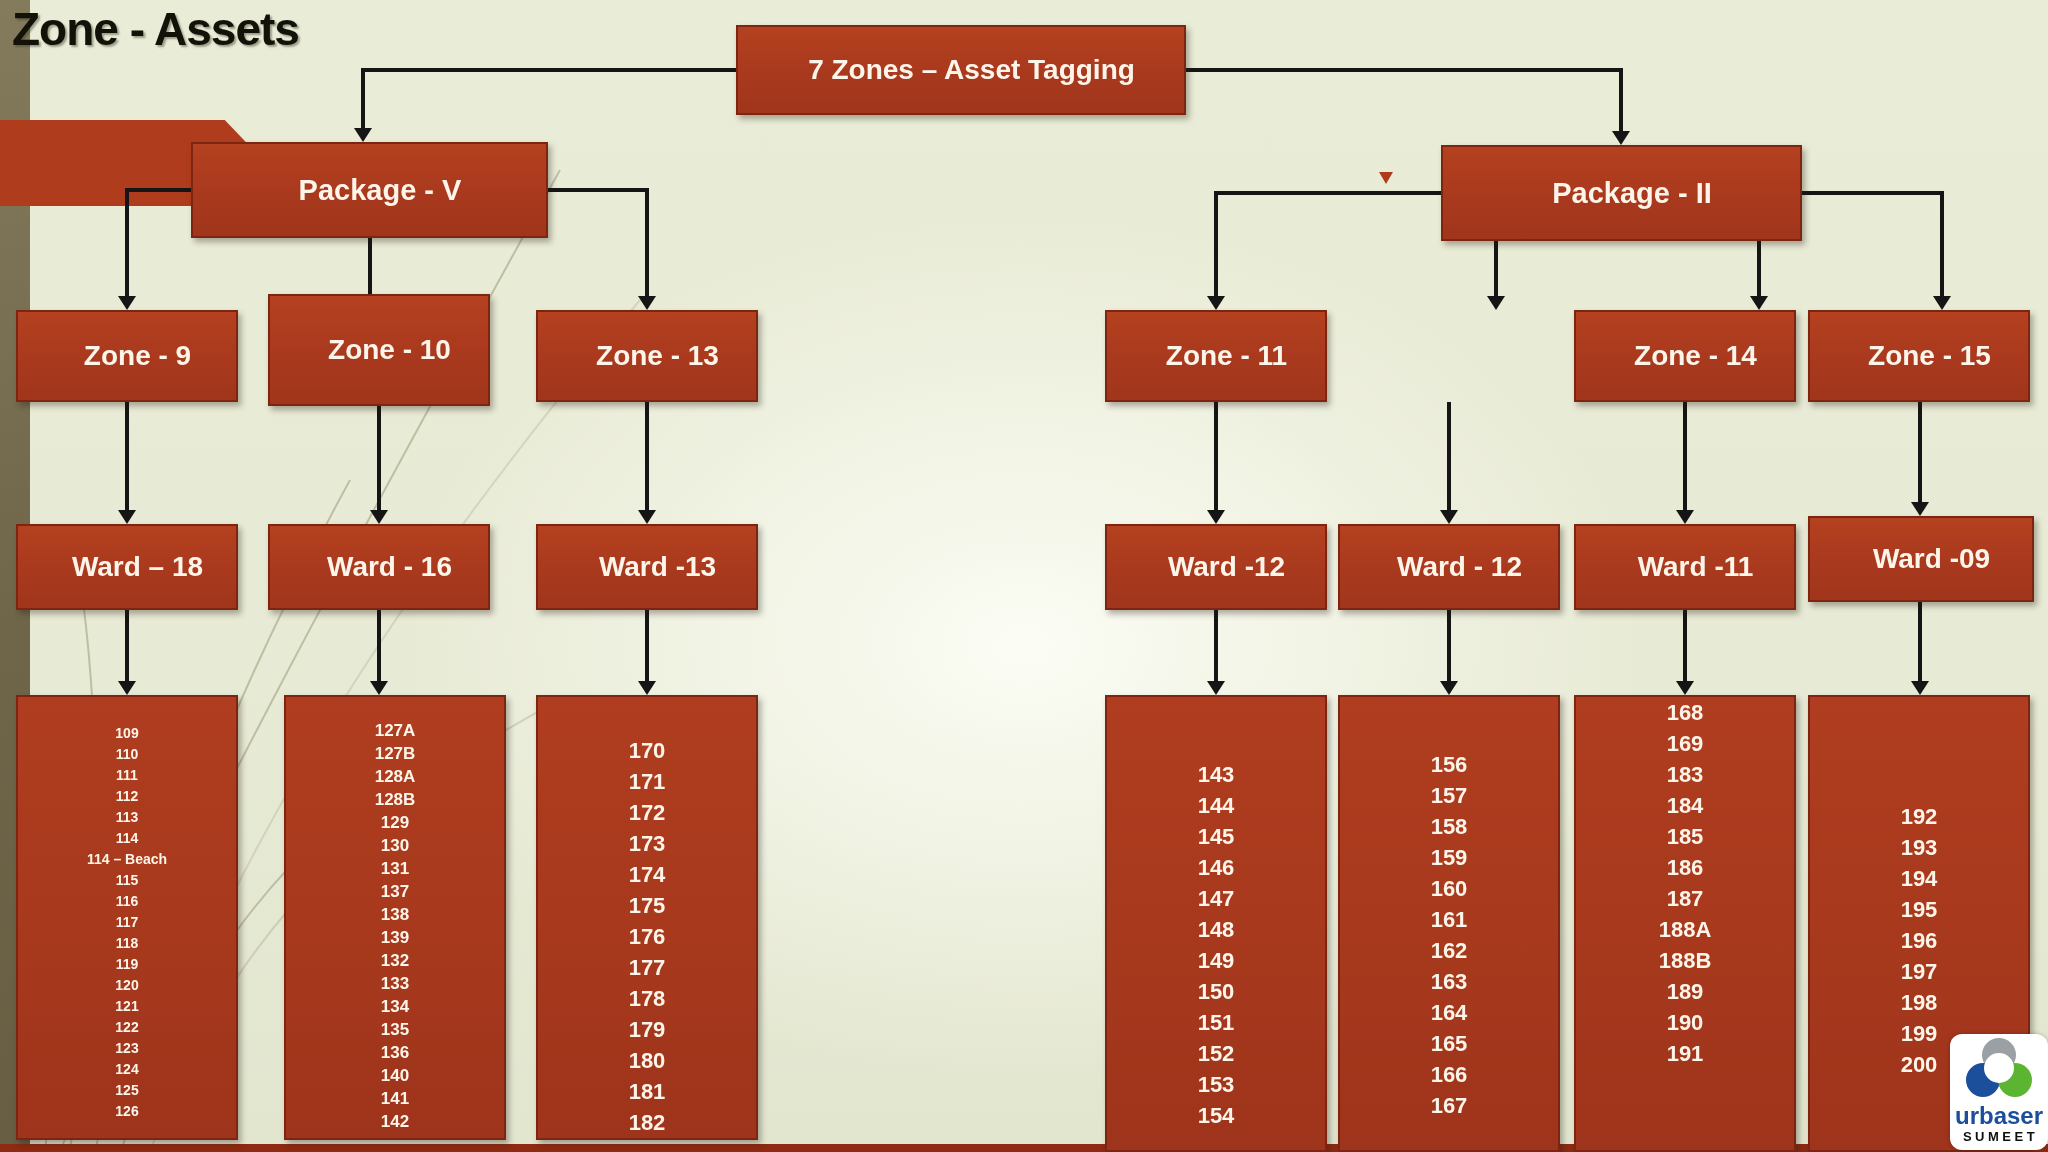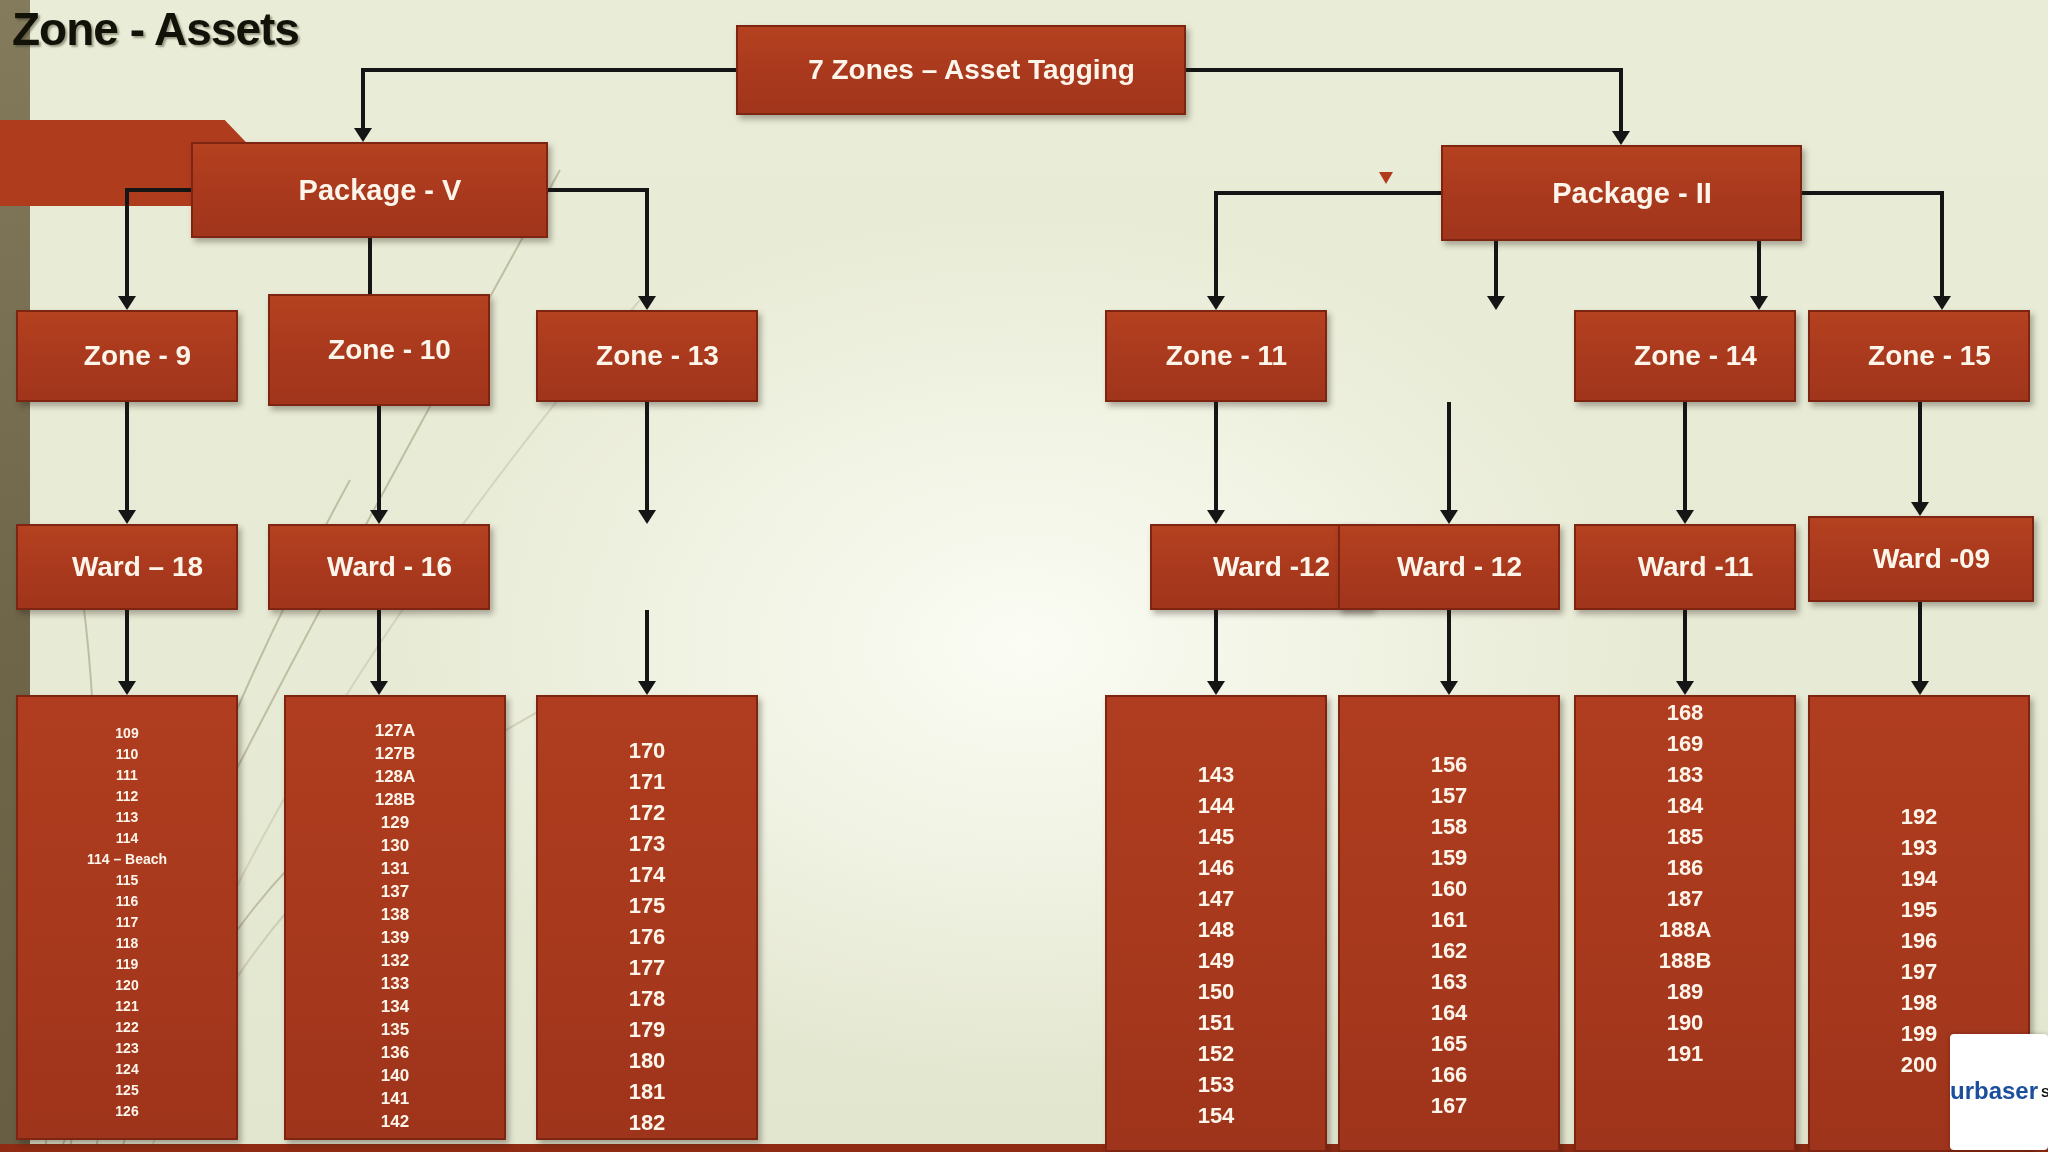--- a/index.html
+++ b/index.html
@@ -35,21 +35,21 @@
   .l2{font-size:22px;line-height:31px;padding-top:38px;}
   .l3{font-size:22px;line-height:31px;padding-top:62px;}
   .l4{font-size:22px;line-height:31px;padding-top:52px;}
   .l5{font-size:22px;line-height:31px;}
   .l6{font-size:22px;line-height:31px;padding-top:104px;}
   .connectors{position:absolute;left:0;top:0;pointer-events:none;}
   .conn{stroke:#151515;stroke-width:4;fill:none;}
   .arrow{fill:#151515;stroke:none;}
   .marker{fill:#b03c1e;stroke:none;}
   .logo{position:absolute;left:1950px;top:1034px;width:98px;height:116px;background:#fff;
-    border-radius:4px;display:flex;align-items:center;
+    border-radius:12px;display:flex;flex-direction:column;align-items:center;
     box-shadow:0 0 4px rgba(0,0,0,.25);}
   .logo-brand{font-size:24px;font-weight:800;color:#1b4e9b;line-height:24px;margin-top:-2px;}
   .logo-sub{font-size:13px;font-weight:600;color:#101010;letter-spacing:3.5px;margin-top:1px;margin-left:3px;}
 </style>
 </head>
 <body>
 
 <div class="slide">
 
   <svg class="bg-decor" width="2048" height="1152" viewBox="0 0 2048 1152">
@@ -133,21 +133,22 @@
 
   <div class="node zone" style="left:16px;top:310px;width:222px;height:92px">Zone - 9</div>
   <div class="node zone" style="left:268px;top:294px;width:222px;height:112px">Zone - 10</div>
   <div class="node zone" style="left:536px;top:310px;width:222px;height:92px">Zone - 13</div>
   <div class="node zone" style="left:1105px;top:310px;width:222px;height:92px">Zone - 11</div>
   <div class="node zone" style="left:1574px;top:310px;width:222px;height:92px">Zone - 14</div>
   <div class="node zone" style="left:1808px;top:310px;width:222px;height:92px">Zone - 15</div>
 
   <div class="node ward" style="left:16px;top:524px;width:222px;height:86px">Ward – 18</div>
   <div class="node ward" style="left:268px;top:524px;width:222px;height:86px">Ward - 16</div>
-  <div class="node ward" style="left:1150px;top:524px;width:222px;height:86px">Ward -12</div>
+  <div class="node ward" style="left:536px;top:524px;width:222px;height:86px">Ward -13</div>
+  <div class="node ward" style="left:1105px;top:524px;width:222px;height:86px">Ward -12</div>
   <div class="node ward" style="left:1338px;top:524px;width:222px;height:86px">Ward - 12</div>
   <div class="node ward" style="left:1574px;top:524px;width:222px;height:86px">Ward -11</div>
   <div class="node ward" style="left:1808px;top:516px;width:226px;height:86px">Ward -09</div>
 
   <div class="list l0" style="left:16px;top:695px;width:222px;height:445px">
       <div class="asset-item">109</div>
       <div class="asset-item">110</div>
       <div class="asset-item">111</div>
       <div class="asset-item">112</div>
       <div class="asset-item">113</div>

